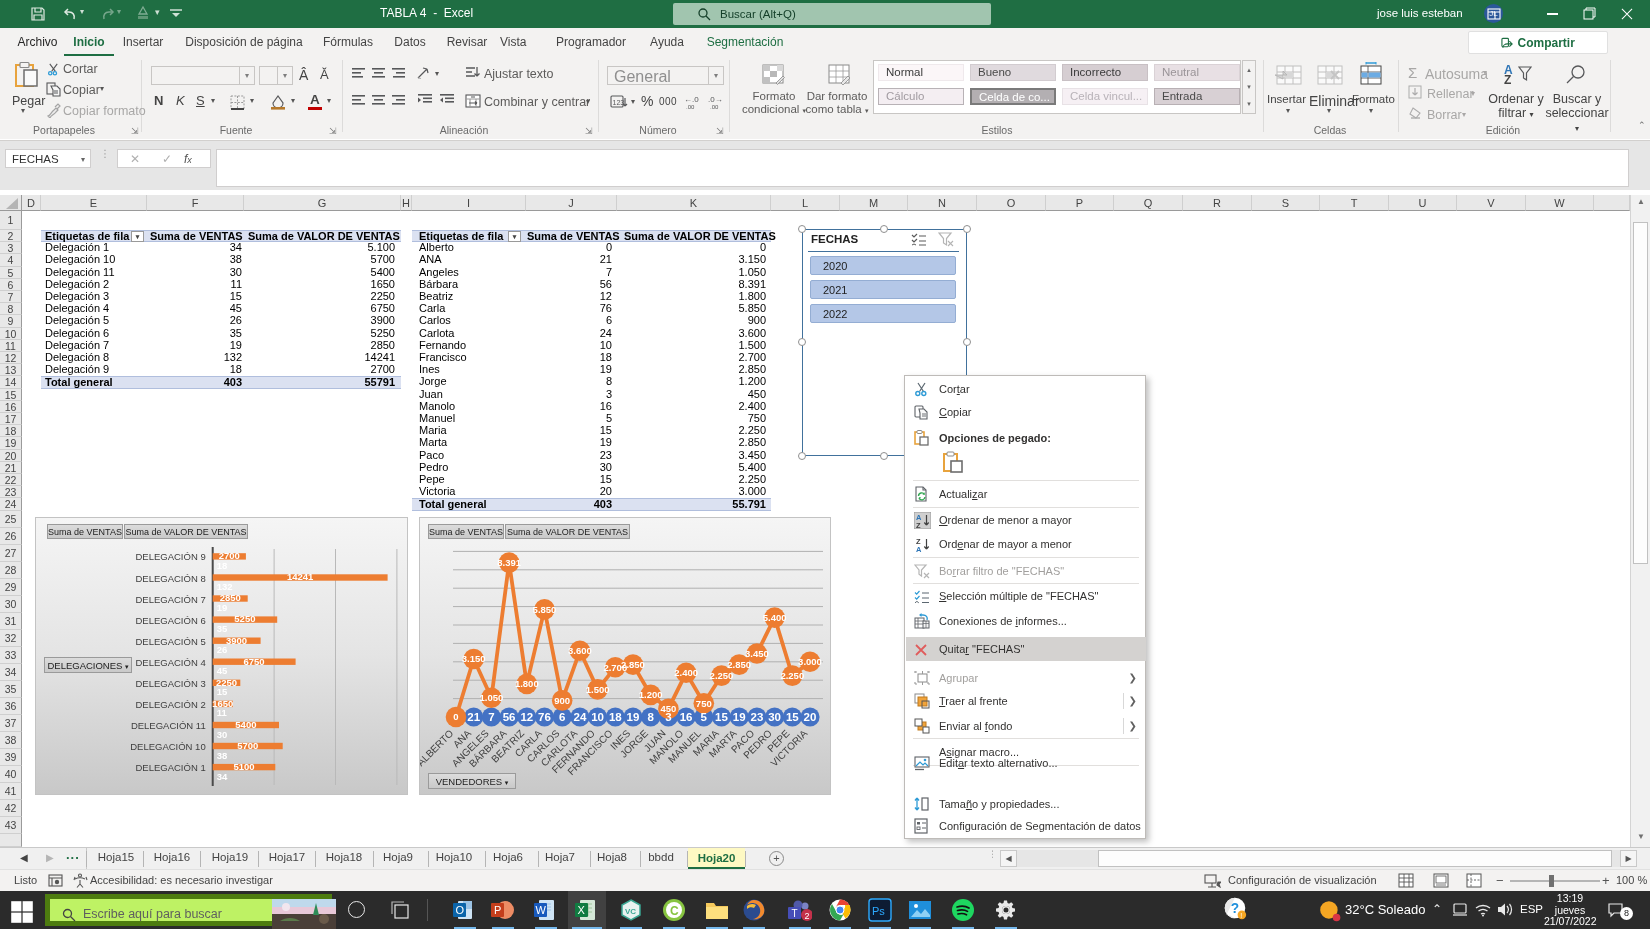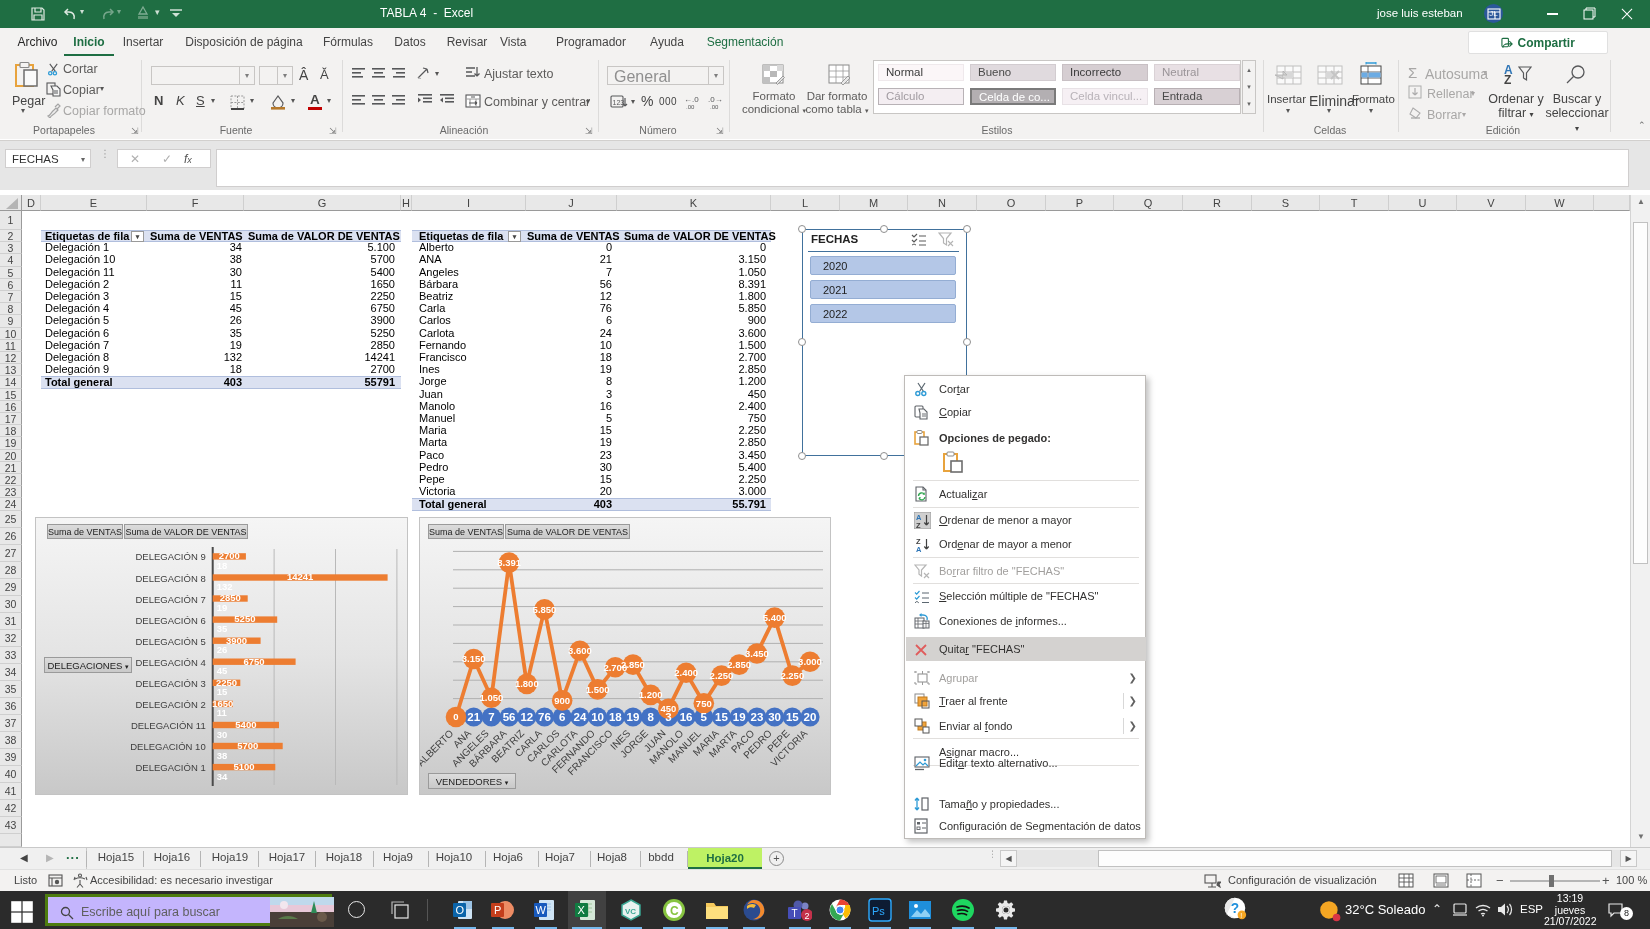--- a/index.html
+++ b/index.html
@@ -80,20 +80,27 @@
  <svg class="ab" style="left:135px;top:5px;opacity:.5" width="16" height="16" viewBox="0 0 16 16">
         <path d="M8 2L4 9h8z" fill="none" stroke="#dfeae2" stroke-width="1.3"></path>
         <rect x="3" y="11" width="10" height="3" fill="#9fc0aa"></rect>
       </svg>
  <span class="ab" style="left:155px;top:7px;font-size:9px;color:#cfe0d5">▾</span>
  <svg class="ab" style="left:170px;top:9px" width="12" height="10" viewBox="0 0 12 10">
         <path d="M0 1h12" stroke="#cfe0d5" stroke-width="1.5"></path>
         <path d="M2 4l4 4 4-4z" fill="#cfe0d5"></path>
       </svg>
  <div class="ab" style="left:380px;top:6px;font-size:12px;color:#fff">TABLA 4&nbsp;&nbsp;-&nbsp;&nbsp;Excel</div>
+ <div id="srch">
+        <span style="position:absolute;left:24px;top:3px;"><svg width="14" height="14" viewBox="0 0 14 14" fill="none" stroke="#15402a" stroke-width="1.3">
+            <circle cx="6" cy="6" r="4"></circle>
+            <path d="M9 9l4 4"></path>
+          </svg></span>
+        <span style="position:absolute;left:47px;">Buscar (Alt+Q)</span>
+      </div>
  <div class="ab" style="left:1377px;top:7px;font-size:11.5px;color:#fff">jose luis esteban</div>
  <div class="ab" style="left:1484px;top:4px;width:19px;height:19px;border-radius:50%;background:#2b579a;color:#fff;font-size:8px;text-align:center;line-height:19px;">JL</div>
  <svg class="ab" style="left:1487px;top:7px" width="14" height="14" viewBox="0 0 14 14" fill="none" stroke="#fff" stroke-width="1.1">
         <rect x="1" y="2" width="12" height="10"></rect>
         <path d="M1 5h12M8 5v7"></path>
       </svg>
  <div class="ab" style="left:1547px;top:13px;width:11px;height:1.5px;background:#fff"></div>
  <svg class="ab" style="left:1583px;top:7px" width="13" height="13" viewBox="0 0 13 13" fill="none" stroke="#fff" stroke-width="1">
         <rect x="1" y="3" width="9" height="9"></rect>
         <path d="M3 3V1h9v9h-2"></path>
@@ -999,21 +1006,21 @@
       <div class="ab" style="left:144px;top:3px;width:56px;text-align:center;color:#444">Hoja16</div>
       <div class="ab" style="left:202px;top:3px;width:56px;text-align:center;color:#444">Hoja19</div>
       <div class="ab" style="left:259px;top:3px;width:56px;text-align:center;color:#444">Hoja17</div>
       <div class="ab" style="left:316px;top:3px;width:56px;text-align:center;color:#444">Hoja18</div>
       <div class="ab" style="left:370px;top:3px;width:56px;text-align:center;color:#444">Hoja9</div>
       <div class="ab" style="left:426px;top:3px;width:56px;text-align:center;color:#444">Hoja10</div>
       <div class="ab" style="left:480px;top:3px;width:56px;text-align:center;color:#444">Hoja6</div>
       <div class="ab" style="left:532px;top:3px;width:56px;text-align:center;color:#444">Hoja7</div>
       <div class="ab" style="left:584px;top:3px;width:56px;text-align:center;color:#444">Hoja8</div>
       <div class="ab" style="left:633px;top:3px;width:56px;text-align:center;color:#444">bbdd</div>
-      <div class="ab" style="left:688px;top:0px;width:74px;height:21px;background:#bef264;text-align:center;line-height:20px;color:#1e6e43;font-weight:bold;border-bottom:2px solid #1e6e43">Hoja20</div>
+      <div class="ab" style="left:688px;top:0px;width:57px;height:21px;background:#fef9c3;text-align:center;line-height:20px;color:#1e6e43;font-weight:bold;border-bottom:2px solid #1e6e43">Hoja20</div>
       <div class="ab" style="left:769px;top:3px;width:15px;height:15px;border:1px solid #8a8a8a;border-radius:50%;text-align:center;line-height:13px;font-size:11px;color:#555">+</div>
       <div class="ab" style="left:988px;top:4px;color:#9a9a9a;font-size:9px;line-height:4.5px">⋮</div>
       <div class="ab" style="left:1000px;top:2px;width:17px;height:17px;border:1px solid #c9c9c9;background:#f5f5f5;text-align:center;font-size:8px;color:#555;line-height:16px">◀</div>
       <div class="ab" style="left:1017px;top:2px;width:603px;height:17px;background:#e6e6e6"></div>
       <div class="ab" style="left:1098px;top:2px;width:514px;height:17px;background:#fdfdfd;border:1px solid #c1c1c1"></div>
       <div class="ab" style="left:1620px;top:2px;width:17px;height:17px;border:1px solid #c9c9c9;background:#f5f5f5;text-align:center;font-size:8px;color:#555;line-height:16px">▶</div>
     </div>
     <div id="statusbar">
 <div class="ab" style="left:14px;top:4px">Listo</div>
 <svg class="ab" style="left:48px;top:4px" width="15" height="13" viewBox="0 0 15 13" fill="none" stroke="#555" stroke-width="1.1">
@@ -1051,21 +1058,21 @@
 <div class="ab" style="left:1602px;top:3px;font-size:13px;color:#555">+</div>
 <div class="ab" style="left:1616px;top:4px">100 %</div>
 </div>
     <div id="taskbar">
       <svg class="tic" style="left:10px;top:9px" width="20" height="20" viewBox="0 0 20 20" fill="#fff">
         <rect x="1" y="1" width="8.5" height="8.5"></rect>
         <rect x="10.5" y="1" width="8.5" height="8.5"></rect>
         <rect x="1" y="10.5" width="8.5" height="8.5"></rect>
         <rect x="10.5" y="10.5" width="8.5" height="8.5"></rect>
       </svg>
-      <div class="ab" style="left:45px;top:3px;width:287px;height:32px;background:#c4b5fd;border:3px solid #4d7c0f">
+      <div class="ab" style="left:45px;top:3px;width:287px;height:32px;background:#bef264;border:5px solid #4d7c0f">
 <svg class="ab" style="left:12px;top:9px" width="14" height="14" viewBox="0 0 14 14" fill="none" stroke="#444" stroke-width="1.3">
           <circle cx="5.5" cy="5.5" r="4"></circle>
           <path d="M8.5 8.5l4.5 4.5"></path>
         </svg>
 <div class="ab" style="left:33px;top:8px;color:#5f5f5f;font-size:12.5px">Escribe aquí para buscar</div>
 <div class="ab" style="left:222px;top:0px;width:64px;height:30px;overflow:hidden"><svg width="64" height="30">
             <rect width="64" height="14" fill="#bfd9ec"></rect>
             <rect y="8" width="64" height="8" fill="#e8c8d8"></rect>
             <rect y="15" width="64" height="15" fill="#4a3f38"></rect>
             <circle cx="14" cy="8" r="4" fill="#f2e6ee"></circle>

